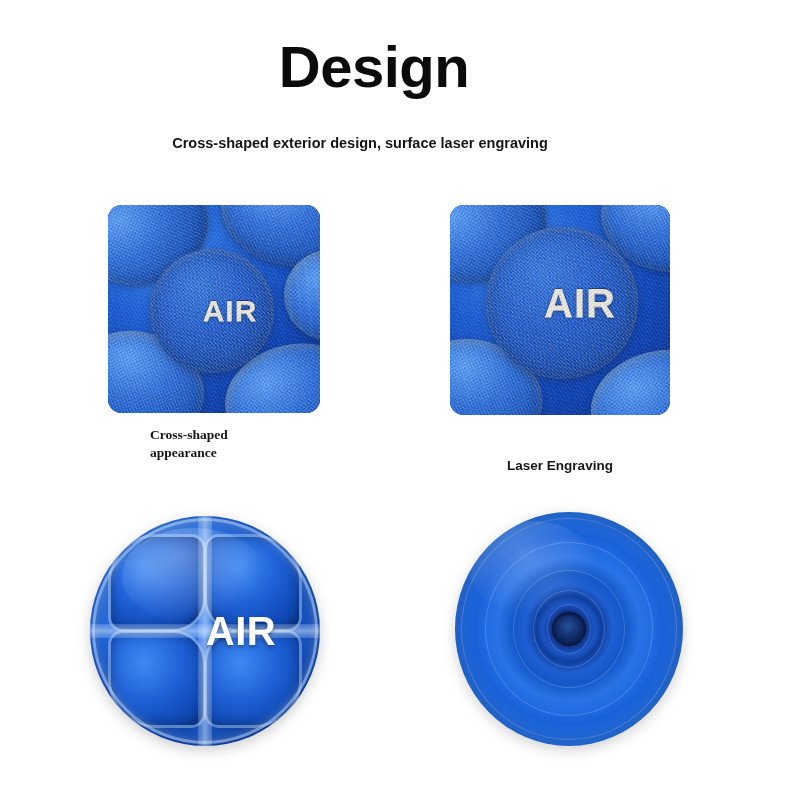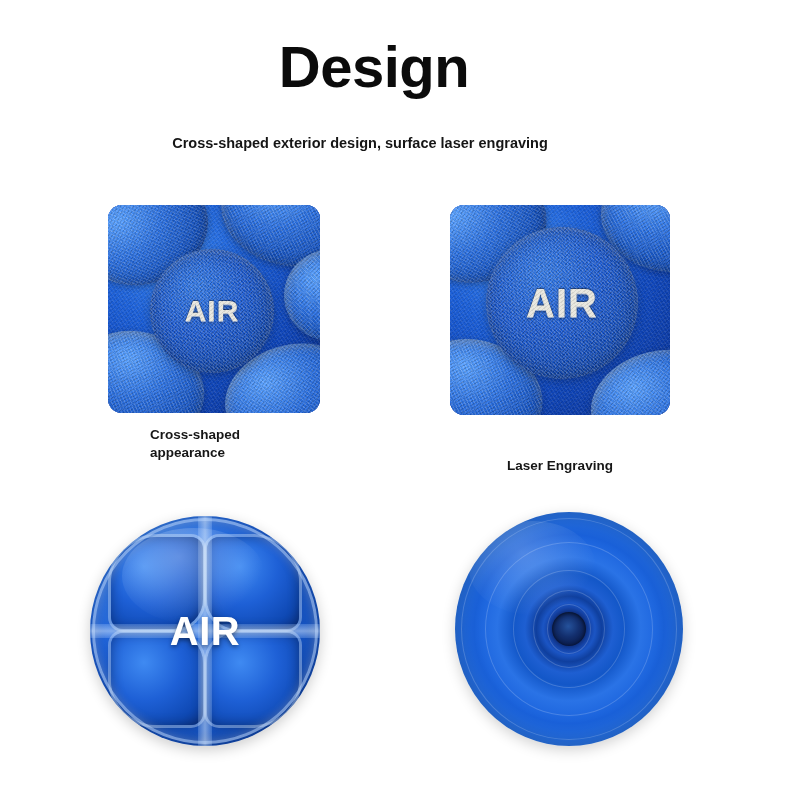--- a/index.html
+++ b/index.html
@@ -119,31 +119,32 @@
   .air-text {
     position: relative;
     font-weight: 700;
     color: #e9e7df;
     letter-spacing: 1px;
     text-shadow:
       0 1px 0 rgba(255,255,255,.55),
       0 -1px 1px rgba(0,0,0,.45),
       0 2px 3px rgba(0,0,0,.35);
     user-select: none;
+    padding-left: 36px;
   }
 
   
   .caption {
     position: absolute;
     font-size: 13.5px;
     line-height: 18px;
     font-weight: 600;
     color: #161616;
   }
-  .caption-left  { left: 150px; top: 426px; width: 180px; text-align: left; }
+  .caption-left  { left: 150px; top: 426px; width: 180px; text-align: left; font-family: Liberation Serif, serif; }
   .caption-right { left: 450px; top: 441px; width: 220px; text-align: center; margin-top: 16px; }
 
   
   .cap-top {
     position: absolute;
     left: 90px; top: 516px;
     width: 230px; height: 230px;
     border-radius: 50%;
     background:
       radial-gradient(circle at 34% 26%, #4a93f5 0%, #1f63db 42%, #1450bd 72%, #0b3governor 100%);

